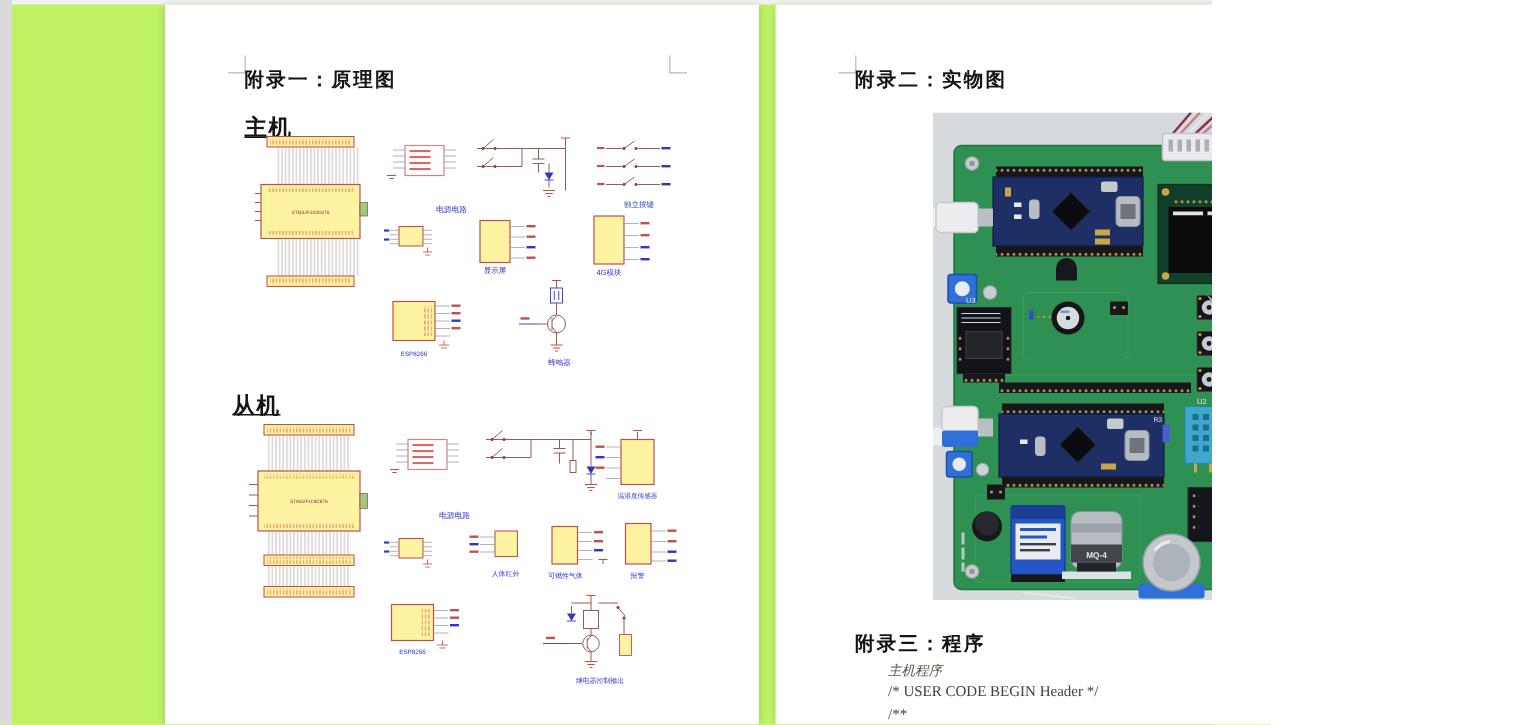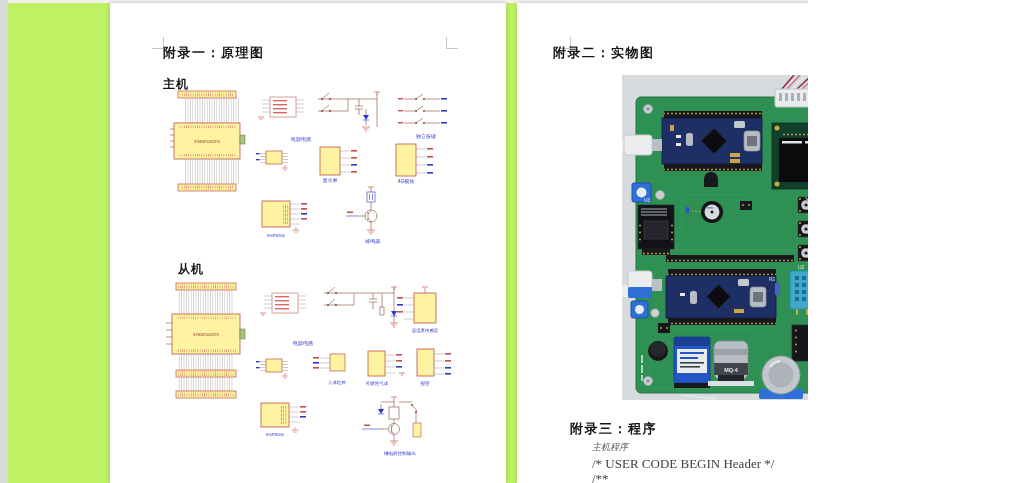--- a/index.html
+++ b/index.html
@@ -8,22 +8,22 @@
   .topstrip{position:absolute;left:0;top:0;width:1024px;height:3px;background:#f1f1f1;}
   .leftstrip{position:absolute;left:0;top:0;width:8px;height:483px;background:#dadada;}
   .page{position:absolute;top:3px;width:396px;height:480px;background:#ffffff;
         box-shadow:0 0 5px rgba(0,0,0,0.18);}
   #page1{left:110px;}
   #page2{left:517px;}
   .crop{position:absolute;width:11px;height:11px;}
   .crop.tl{border-right:1px solid #c6c6c6;border-bottom:1px solid #c6c6c6;}
   .crop.tr{border-left:1px solid #c6c6c6;border-bottom:1px solid #c6c6c6;}
   .h1{position:absolute;font-size:13px;font-weight:700;color:#141414;letter-spacing:1.5px;white-space:nowrap;}
-  .h2{position:absolute;font-size:12px;font-weight:700;color:#141414;letter-spacing:1px;white-space:nowrap;}
-  .code{position:absolute;font-family:"Liberation Serif",serif;font-size:13px;color:#3f3f43;white-space:nowrap;}
+  .h2{position:absolute;font-size:15px;font-weight:700;color:#141414;letter-spacing:1px;white-space:nowrap;text-decoration:underline;}
+  .code{position:absolute;font-family:"Liberation Serif",serif;font-size:10px;color:#3f3f43;white-space:nowrap;}
   .code.intro{font-size:9px;color:#585249;font-style:italic;}
   svg{display:block;font-family:"Liberation Sans",sans-serif;}
   .fig{position:absolute;}
   
   .ime{position:absolute;left:952px;top:427px;height:23px;padding:0 8px;background:#fff;
        border-radius:4px;box-shadow:0 1px 3px rgba(0,0,0,0.25);
        display:flex;align-items:center;gap:8px;}
   .ime-logo{width:12px;height:12px;border:1.6px solid #3f6df2;border-radius:50%;
             display:flex;align-items:center;justify-content:center;}
   .ime-logo i{display:block;width:6px;height:1.6px;background:#3f6df2;
@@ -252,21 +252,21 @@
         <rect x="177" y="122.5" width="6" height="1.6" fill="#c0504d" stroke="none"></rect>
         <g stroke="#c0392b">
           <line x1="197" y1="141" x2="205" y2="141"></line>
             <line x1="198.5" y1="143" x2="203.5" y2="143"></line>
           <line x1="200" y1="145" x2="202" y2="145"></line>
         </g>
       </g>
       <text x="203" y="154" font-size="5" fill="#2e35c8" text-anchor="middle">蜂鸣器</text>
     </svg>
 
-    <div class="h2" style="left:68px;top:258px;">从机</div>
+    <div class="h2" style="left:45px;top:258px;">从机</div>
 
     <svg class="fig" style="left:56px;top:278px;" width="304" height="198" viewBox="0 0 304 198">
       <defs>
         <pattern id="pw2" width="2.4" height="4" patternUnits="userSpaceOnUse">
           <line x1="1.2" y1="0" x2="1.2" y2="4" stroke="#a39a92" stroke-width="0.45"></line>
         </pattern>
         <pattern id="pt2" width="2.2" height="4" patternUnits="userSpaceOnUse">
           <line x1="1.1" y1="0.5" x2="1.1" y2="3.5" stroke="#c0504d" stroke-width="0.5"></line>
         </pattern>
       </defs>
@@ -485,21 +485,21 @@
         </g>
       </g>
       <text x="234" y="174" font-size="4.6" fill="#2e35c8" text-anchor="middle">继电器控制输出</text>
     </svg>
   </div>
 
   <div class="page" id="page2">
     <div class="crop tl" style="left:42px;top:34px;"></div>
     <div class="crop tr" style="left:386px;top:34px;"></div>
 
-    <div class="h1" style="left:36px;top:41px;">附录二：实物图</div>
+    <div class="h1" style="left:53px;top:41px;">附录二：实物图</div>
 
     <svg class="fig" style="left:105px;top:72px;" width="250" height="325" viewBox="0 0 250 325">
       <defs>
         <pattern id="pd3" width="4" height="7" patternUnits="userSpaceOnUse">
           <circle cx="2" cy="3.5" r="1" fill="#b89a55"></circle>
         </pattern>
       </defs>
 
       <rect x="0" y="0" width="250" height="325" fill="#d7dbde"></rect>
       <g stroke="#eef2f4" stroke-width="0.8">

